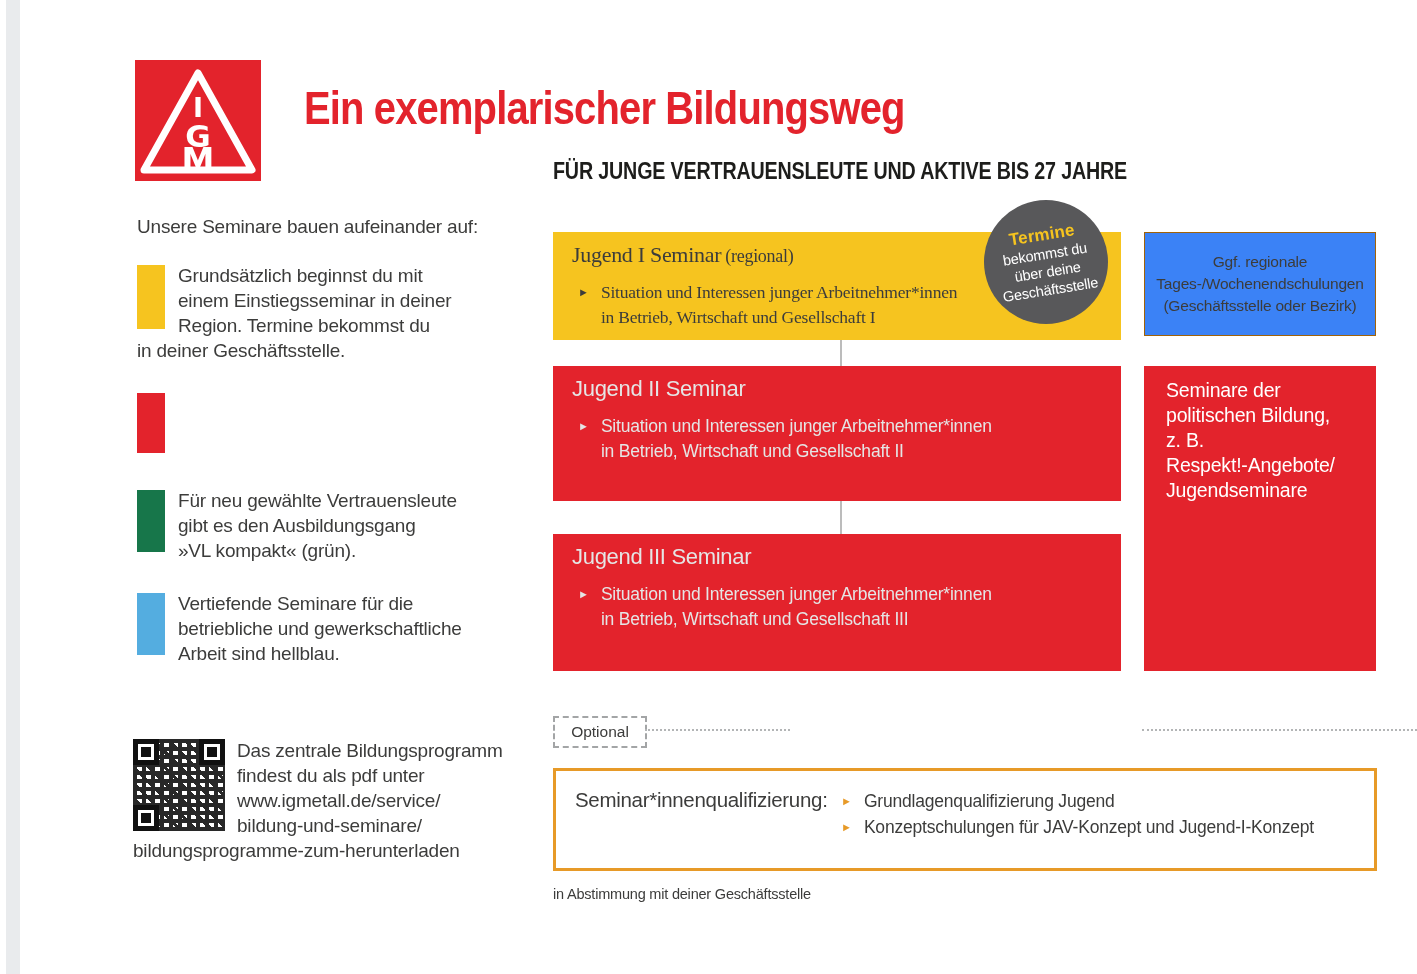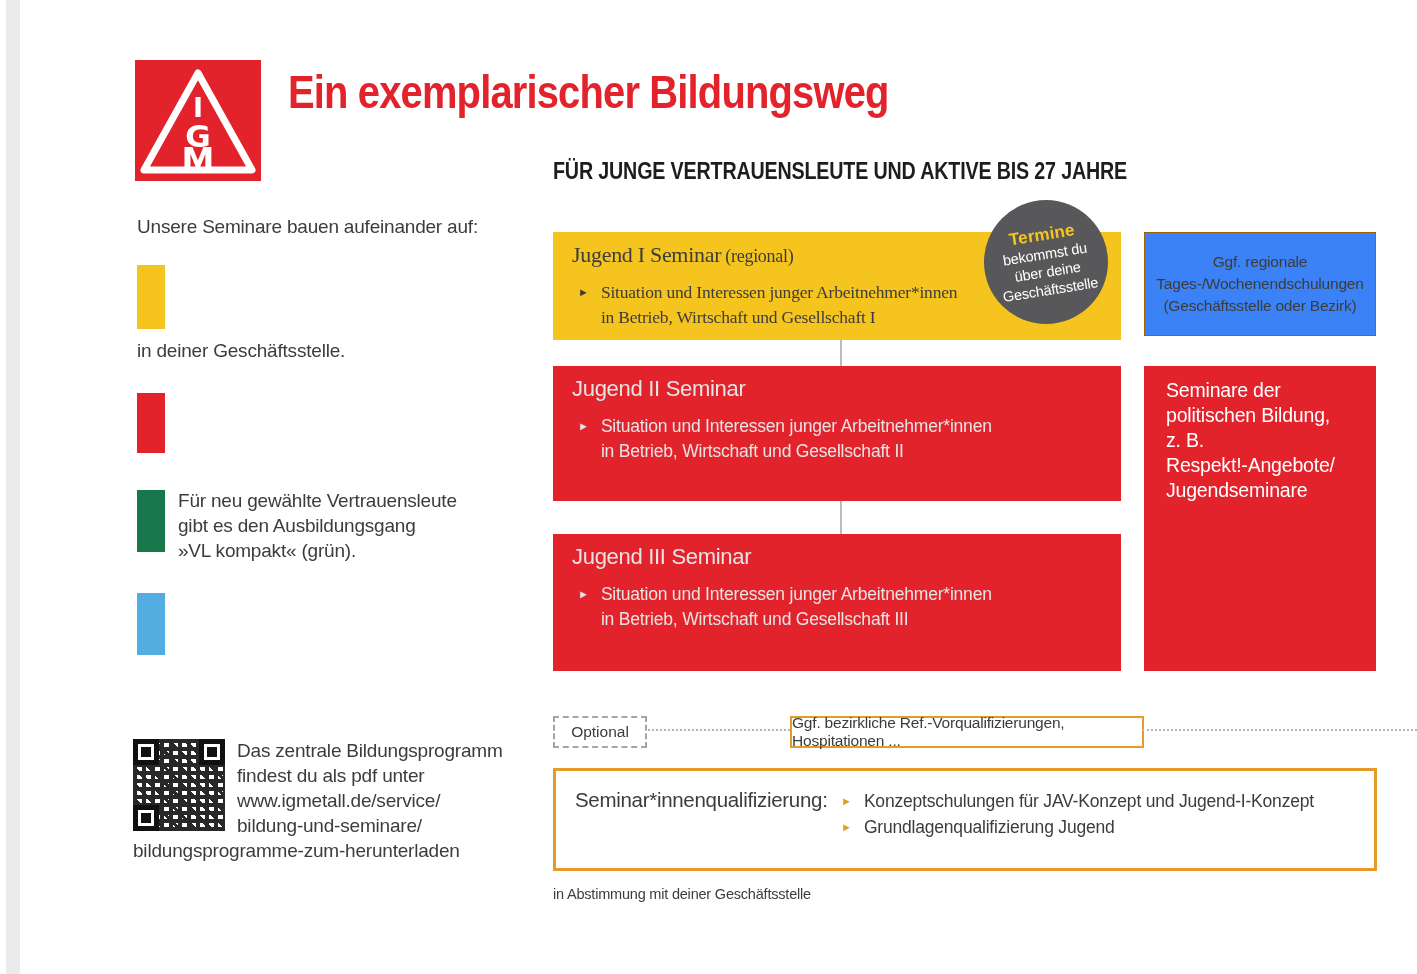--- a/index.html
+++ b/index.html
@@ -87,36 +87,42 @@
 
   <div class="abs logo">
     <svg width="126" height="121" viewBox="0 0 126 121">
       <rect x="0" y="0" width="126" height="121" fill="#e3232c"></rect>
       <polygon points="63,13 117,110 9,110" fill="none" stroke="#ffffff" stroke-width="7" stroke-linejoin="round"></polygon>
       <text x="63" y="57" text-anchor="middle" fill="#ffffff" font-family="DejaVu Sans, sans-serif" font-weight="bold" font-size="27">I</text>
       <text x="63" y="87" text-anchor="middle" fill="#ffffff" font-family="DejaVu Sans, sans-serif" font-weight="bold" font-size="31">G</text>
       <text x="63" y="112" text-anchor="middle" fill="#ffffff" font-family="DejaVu Sans, sans-serif" font-weight="bold" font-size="33">M</text>
     </svg>
   </div>
-  <h1 class="abs title" style="margin:0;"><span class="scx">Ein exemplarischer Bildungsweg</span></h1>
+  <h1 class="abs title" style="margin:16px;"><span class="scx">Ein exemplarischer Bildungsweg</span></h1>
   <div class="abs subtitle"><span class="scx">FÜR JUNGE VERTRAUENSLEUTE UND AKTIVE BIS 27 JAHRE</span></div>
 
   <div class="abs body-text intro">Unsere Seminare bauen aufeinander auf:</div>
 
   <div class="abs swatch sw-yellow" style="left:137px;top:265px;height:64px;"></div>
+  <div class="abs body-text ml" style="left:178px;top:263px;">Grundsätzlich beginnst du mit
+einem Einstiegsseminar in deiner
+Region. Termine bekommst du</div>
   <div class="abs body-text" style="left:137px;top:338px;">in deiner Geschäftsstelle.</div>
 
   <div class="abs swatch sw-red" style="left:137px;top:393px;height:60px;"></div>
 
   <div class="abs swatch sw-green" style="left:137px;top:490px;height:62px;"></div>
   <div class="abs body-text ml" style="left:178px;top:488px;">Für neu gewählte Vertrauensleute
 gibt es den Ausbildungsgang
 »VL kompakt« (grün).</div>
 
   <div class="abs swatch sw-blue" style="left:137px;top:593px;height:62px;"></div>
+  <div class="abs body-text ml" style="left:178px;top:591px;">Vertiefende Seminare für die
+betriebliche und gewerkschaftliche
+Arbeit sind hellblau.</div>
 
   <div class="abs qr">
     <div class="qr-noise"></div>
     <div class="fp tl"></div>
     <div class="fp tr"></div>
     <div class="fp bl"></div>
   </div>
   <div class="abs body-text" style="left:133px;top:838px;">bildungsprogramme-zum-herunterladen</div>
   <div class="abs body-text ml" style="left:237px;top:738px;">Das zentrale Bildungsprogramm
 findest du als pdf unter
@@ -173,34 +179,31 @@
 politischen Bildung,
 z. B.
 Respekt!-Angebote/
 Jugendseminare</div>
   </div>
 
   <div class="abs opt-label">
       <span>Optional</span>
     </div>
   <div class="abs dotline" style="left:645px;top:729px;width:145px;"></div>
-  <div class="abs opt-box">
-      <span>Ggf. bezirkliche Ref.-Vorqualifizierungen, Hospitationen ...</span>
-    </div>
   <div class="abs dotline" style="left:1142px;top:729px;width:275px;"></div>
 
   <div class="abs ref-box">
     <div class="ref-label">Seminar*innenqualifizierung:</div>
     <div class="ref-items">
       <div class="ref-row">
         <span class="marker"></span>
-        <div class="txt">Konzeptschulungen für JAV-Konzept und Jugend-I-Konzept</div>
+        <div class="txt">Grundlagenqualifizierung Jugend</div>
       </div>
       <div class="ref-row">
         <span class="marker"></span>
-        <div class="txt">Grundlagenqualifizierung Jugend</div>
+        <div class="txt">Konzeptschulungen für JAV-Konzept und Jugend-I-Konzept</div>
       </div>
     </div>
   </div>
 
   <div class="abs footer-note">in Abstimmung mit deiner Geschäftsstelle</div>
 
 </div>
 
 </body></html>

